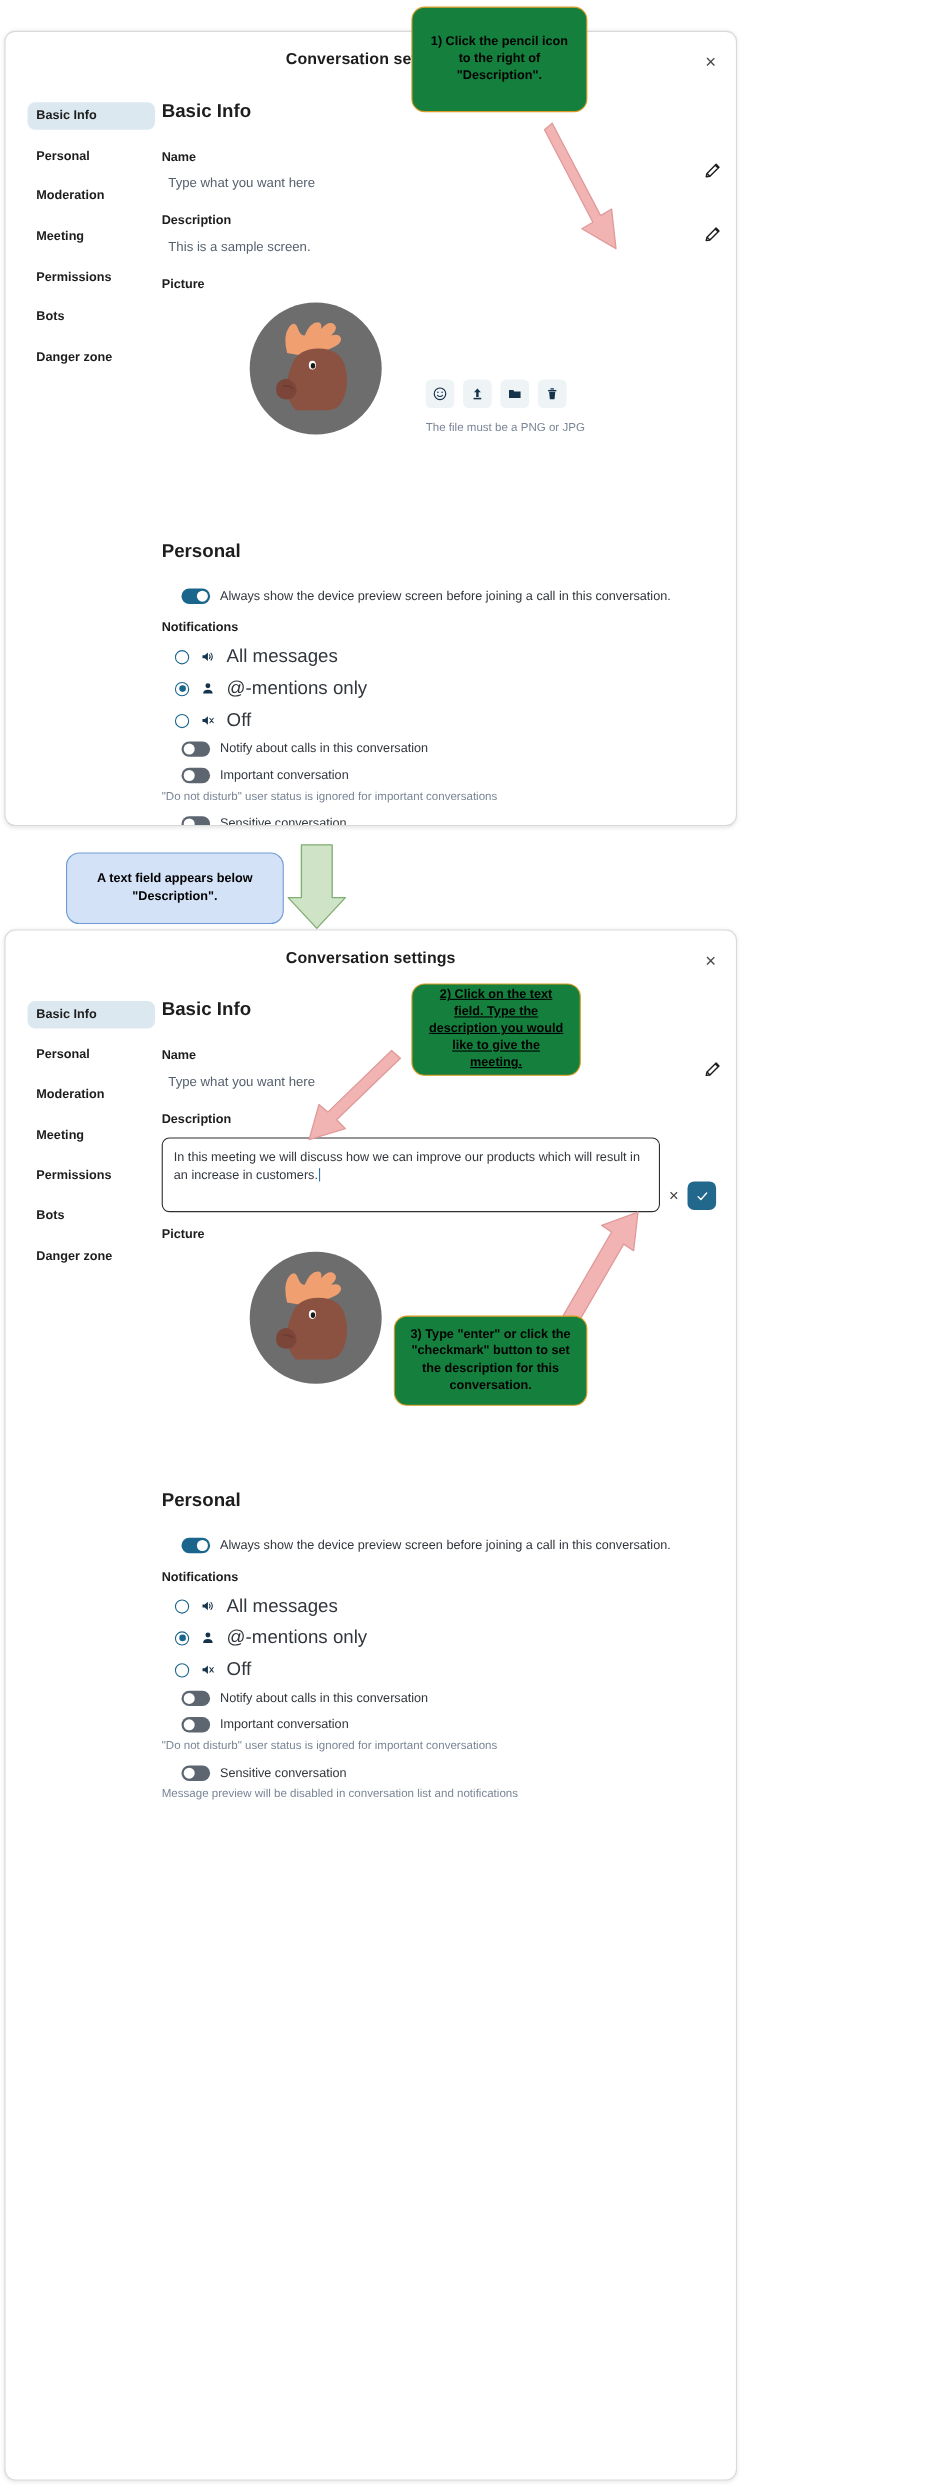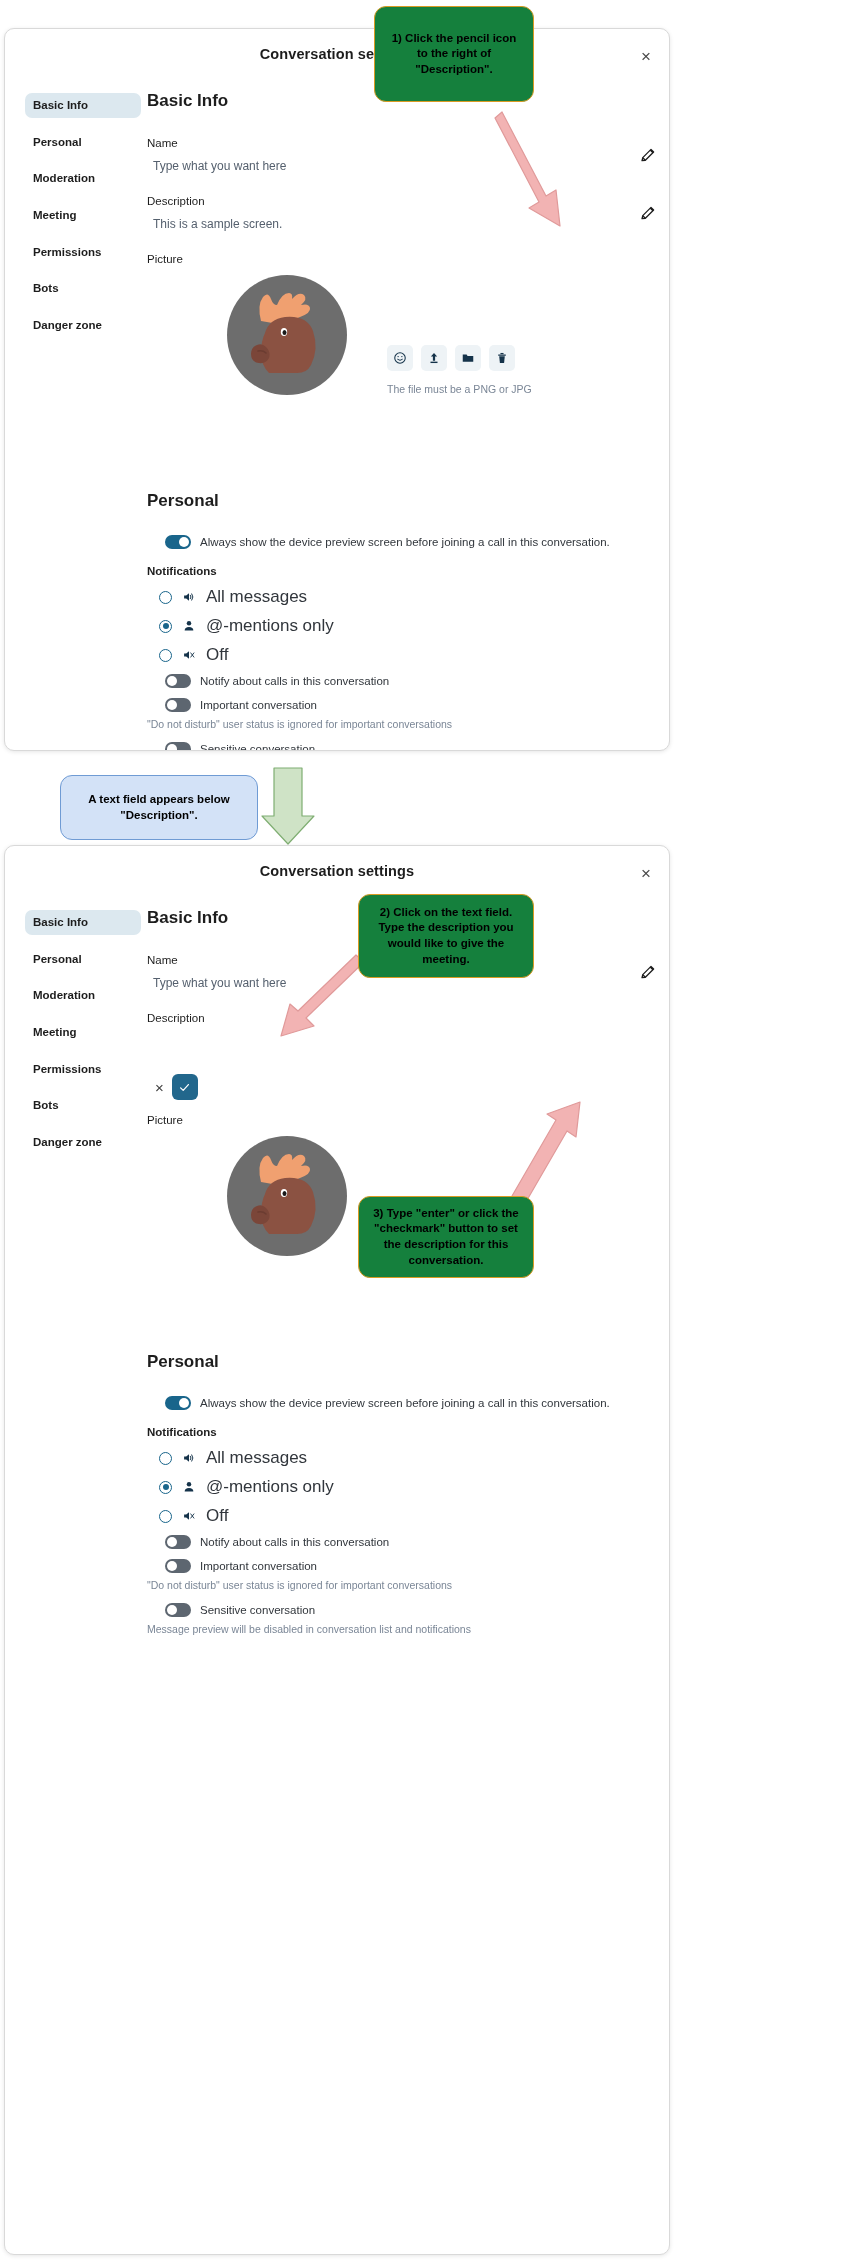--- a/index.html
+++ b/index.html
@@ -77,21 +77,21 @@
   h2.section-title {
     font-size: 17px;
     font-weight: bold;
     color: #1d1d1d;
     margin: 0 0 26px 0;
   }
   h2.section-title.personal { margin-top: 0; margin-bottom: 24px; }
 
   .field-label {
     font-size: 11.5px;
-    font-weight: normal;
+    font-weight: bold;
     color: #1d1d1d;
     margin-bottom: 10px;
   }
   .field-value {
     font-size: 12px;
     color: #55606e;
     padding-left: 6px;
   }
   .field-row {
     position: relative;
@@ -238,21 +238,21 @@
     font-weight: bold;
     color: #000;
     line-height: 1.35;
     padding: 8px 12px;
     z-index: 40;
   }
   .callout.orange { background: #15803d; border: 1.3px solid #d99b23; }
   .callout.blue   { background: #d3e2f7; border: 1.3px solid #6f9bd4; }
 
   #callout-1 { left: 374px; top: 6px;    width: 160px; height: 96px; }
-  #callout-2 { left: 358px; top: 894px;  width: 176px; height: 84px; }
+  #callout-2 { left: 374px; top: 894px;  width: 154px; height: 84px; text-decoration: underline; }
   #callout-3 { left: 358px; top: 1196px; width: 176px; height: 82px; }
   #callout-4 { left: 60px;  top: 775px;  width: 198px; height: 65px; }
 
   .anno-svg {
     position: absolute;
     left: 0; top: 0;
     width: 850px; height: 2262px;
     pointer-events: none;
     z-index: 35;
   }
@@ -467,20 +467,21 @@
         <span class="pencil">
           <svg viewBox="0 0 24 24" width="18" height="18">
               <path d="M4 19.5 L5 15.5 L16 4.5 L19.5 8 L8.5 19 Z M15 5.5 L18.5 9" fill="none" stroke="#1d1d1d" stroke-width="1.7" stroke-linejoin="round"></path>
               <path d="M5 15.5 L8.5 19" stroke="#1d1d1d" stroke-width="1.7"></path>
             </svg>
         </span>
       </div>
 
       <div class="field-label">Description</div>
       <div class="desc-edit-wrap">
+        <div class="desc-input"><span>In this meeting we will discuss how we can improve our products which will result in an increase in customers.</span><span class="caret"></span></div>
         <div class="desc-actions">
           <button class="desc-x">×</button>
           <button class="desc-ok">
             <svg viewBox="0 0 20 20" width="13" height="13">
                 <path d="M4 10.5 L8 14.5 L16 5.5" fill="none" stroke="#ffffff" stroke-width="1.9" stroke-linecap="round" stroke-linejoin="round"></path>
               </svg>
           </button>
         </div>
       </div>
 

